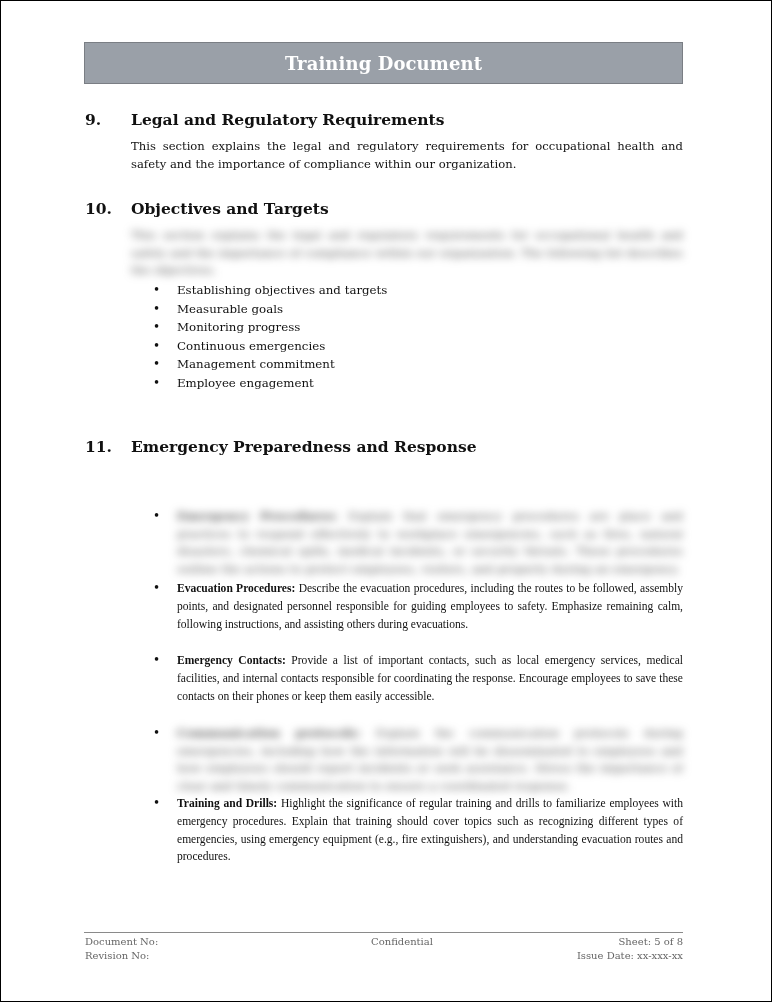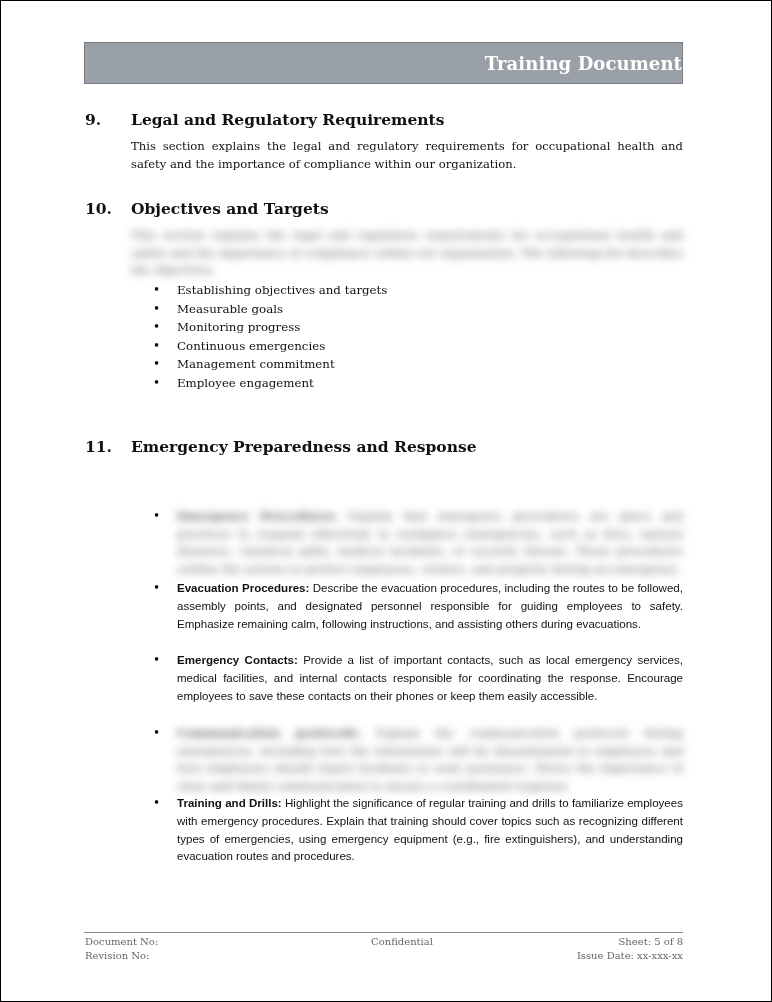--- a/index.html
+++ b/index.html
@@ -10,21 +10,21 @@
       border: 1px solid #000000;
       background: #ffffff;
       font-family: "DejaVu Serif", "Liberation Serif", serif;
       color: #111111;
     }
     .header-band {
       position: absolute; left: 83px; top: 41px;
       width: 597px; height: 40px;
       background: #9aa0a8;
       border: 1px solid #7a7e84;
-      display: flex; align-items: center; justify-content: flex-end;
+      display: flex; align-items: center; justify-content: center;
     }
     .header-title {
       color: #ffffff; font-weight: bold; font-size: 18px;
       font-family: "DejaVu Serif", "Liberation Serif", serif;
       letter-spacing: 0.1px;
     }
     .section-heading {
       position: absolute; left: 84px;
       font-weight: bold; font-size: 15.5px; color: #111111;
       white-space: nowrap;
@@ -52,21 +52,21 @@
       font-family: "DejaVu Serif", serif; font-size: 11.8px;
     }
     .simple-list li { height: 18.6px; line-height: 18.6px; position: relative; padding-left: 26px; white-space: nowrap; }
     .bullet { position: absolute; left: 2px; top: 0; font-size: 12px; }
     .rich-item {
       position: absolute; left: 150px; width: 532px;
     }
     .rich-item .bullet { left: 2px; top: 0; line-height: 17.8px; }
     .rich-text {
       margin-left: 26px;
-      font-family: Liberation Sans, sans-serif;
+      font-family: Liberation Serif, serif;
       font-size: 11.55px; line-height: 17.8px;
       text-align: justify;
     }
     .rich-text b { font-weight: bold; }
     .footer-rule {
       position: absolute; left: 83px; top: 931px; width: 599px; height: 0;
       border-top: 1px solid #8a8a8a;
     }
     .footer-text {
       position: absolute; font-size: 10px; color: #666666;

